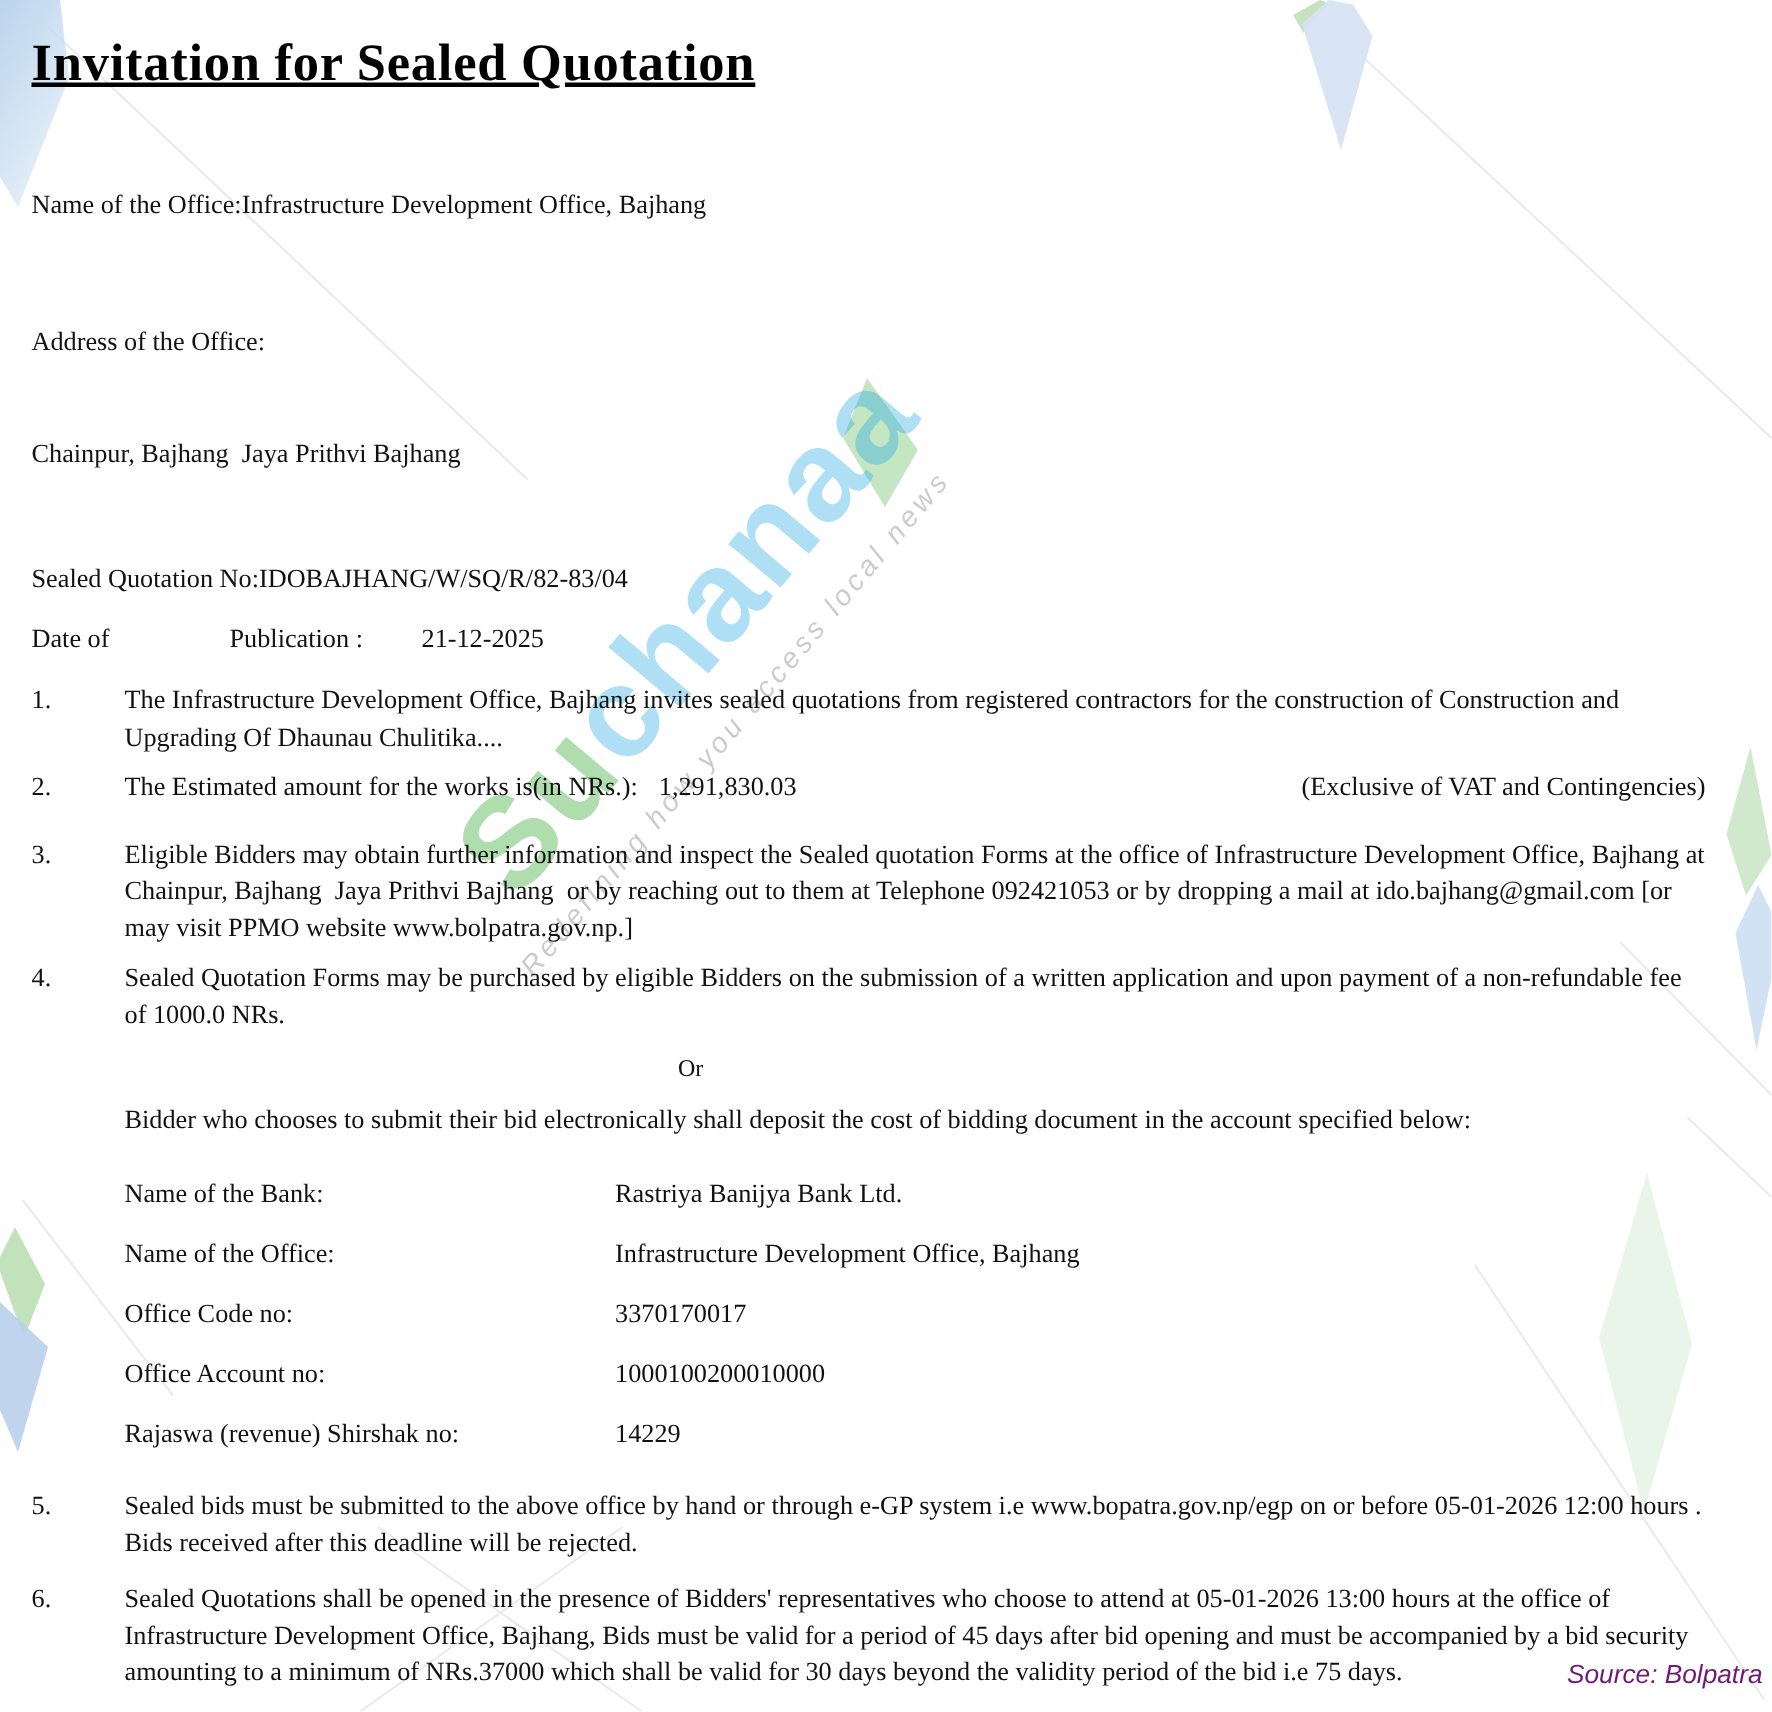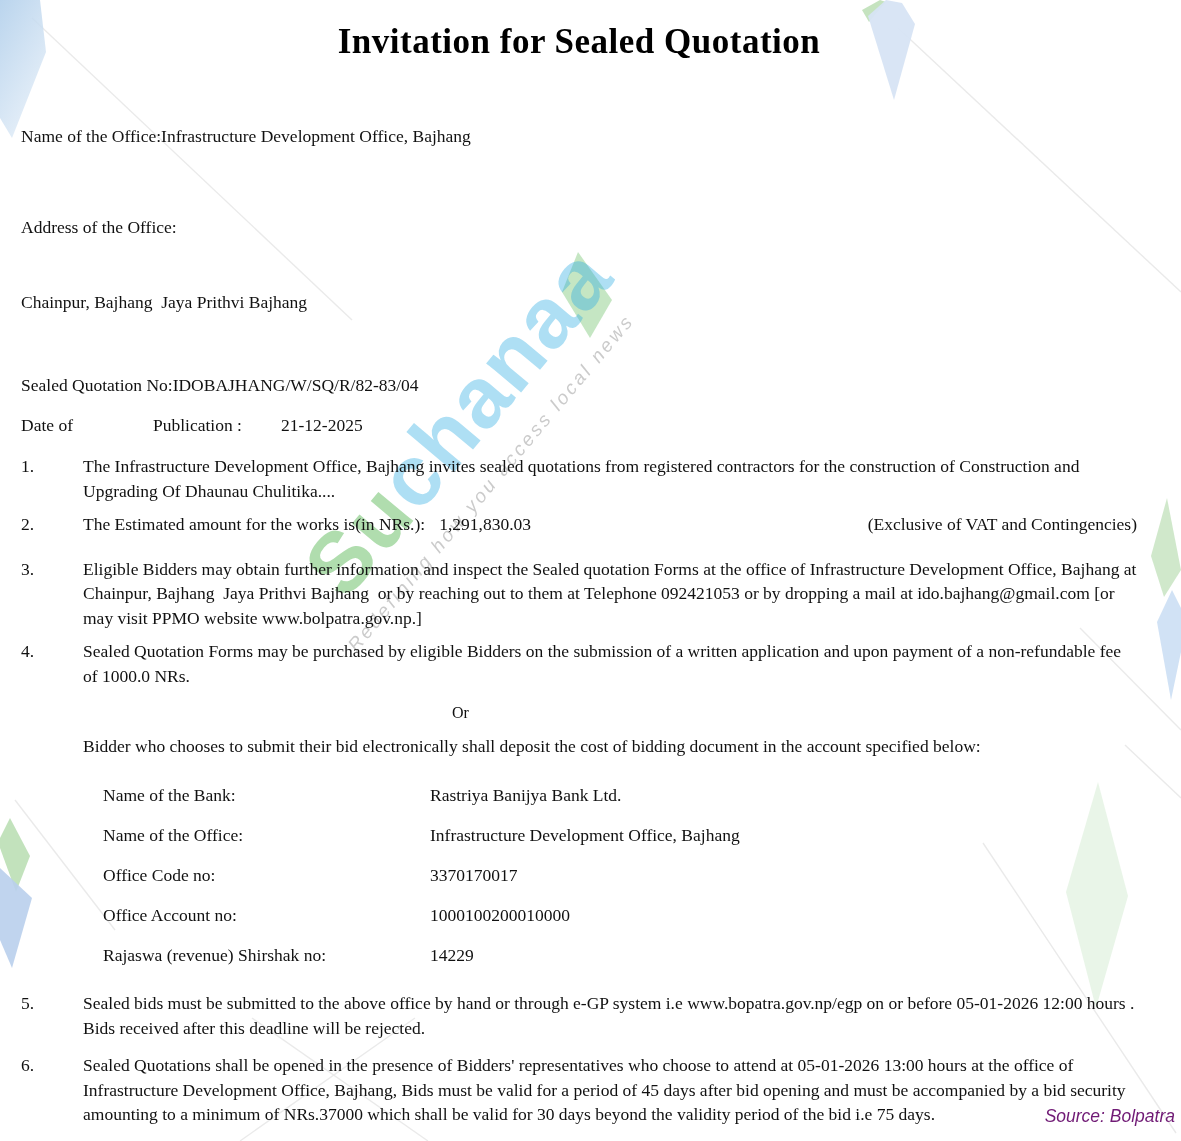--- a/index.html
+++ b/index.html
@@ -50,23 +50,23 @@
 
   
   .page {
     position: relative;
     z-index: 1;
     padding: 22px 44px 0 21px;
   }
   .doc-title {
     font-size: 35px;
     font-weight: bold;
-    text-align: center;
     color: #000;
     letter-spacing: 0.5px;
+    text-decoration: underline;
   }
   .para { font-size: 17.5px; line-height: 25px; white-space: pre-wrap; }
   .p-name      { margin-top: 62px; }
   .p-address   { margin-top: 16px; }
   .p-quotation { margin-top: 8px; }
   .p-date      { margin-top: 15px; }
   .date-label  { display: inline-block; width: 132px; }
   .pub-label   { display: inline-block; width: 128px; }
 
   .item {
@@ -90,21 +90,21 @@
   .or-divider {
     margin-top: 12px;
     padding-left: 431px;
     font-size: 16px;
     line-height: 25px;
   }
   .p-electronic {
     margin-top: 9px;
     margin-left: 62px;
   }
-  .bank-table { margin-left: 82px; margin-top: 24px; }
+  .bank-table { margin-left: 62px; margin-top: 24px; }
   .bank-row {
     display: flex;
     font-size: 17.5px;
     line-height: 25px;
     margin-bottom: 15px;
   }
   .bank-label { width: 327px; flex: 0 0 327px; }
 
   .source-line {
     position: absolute;

